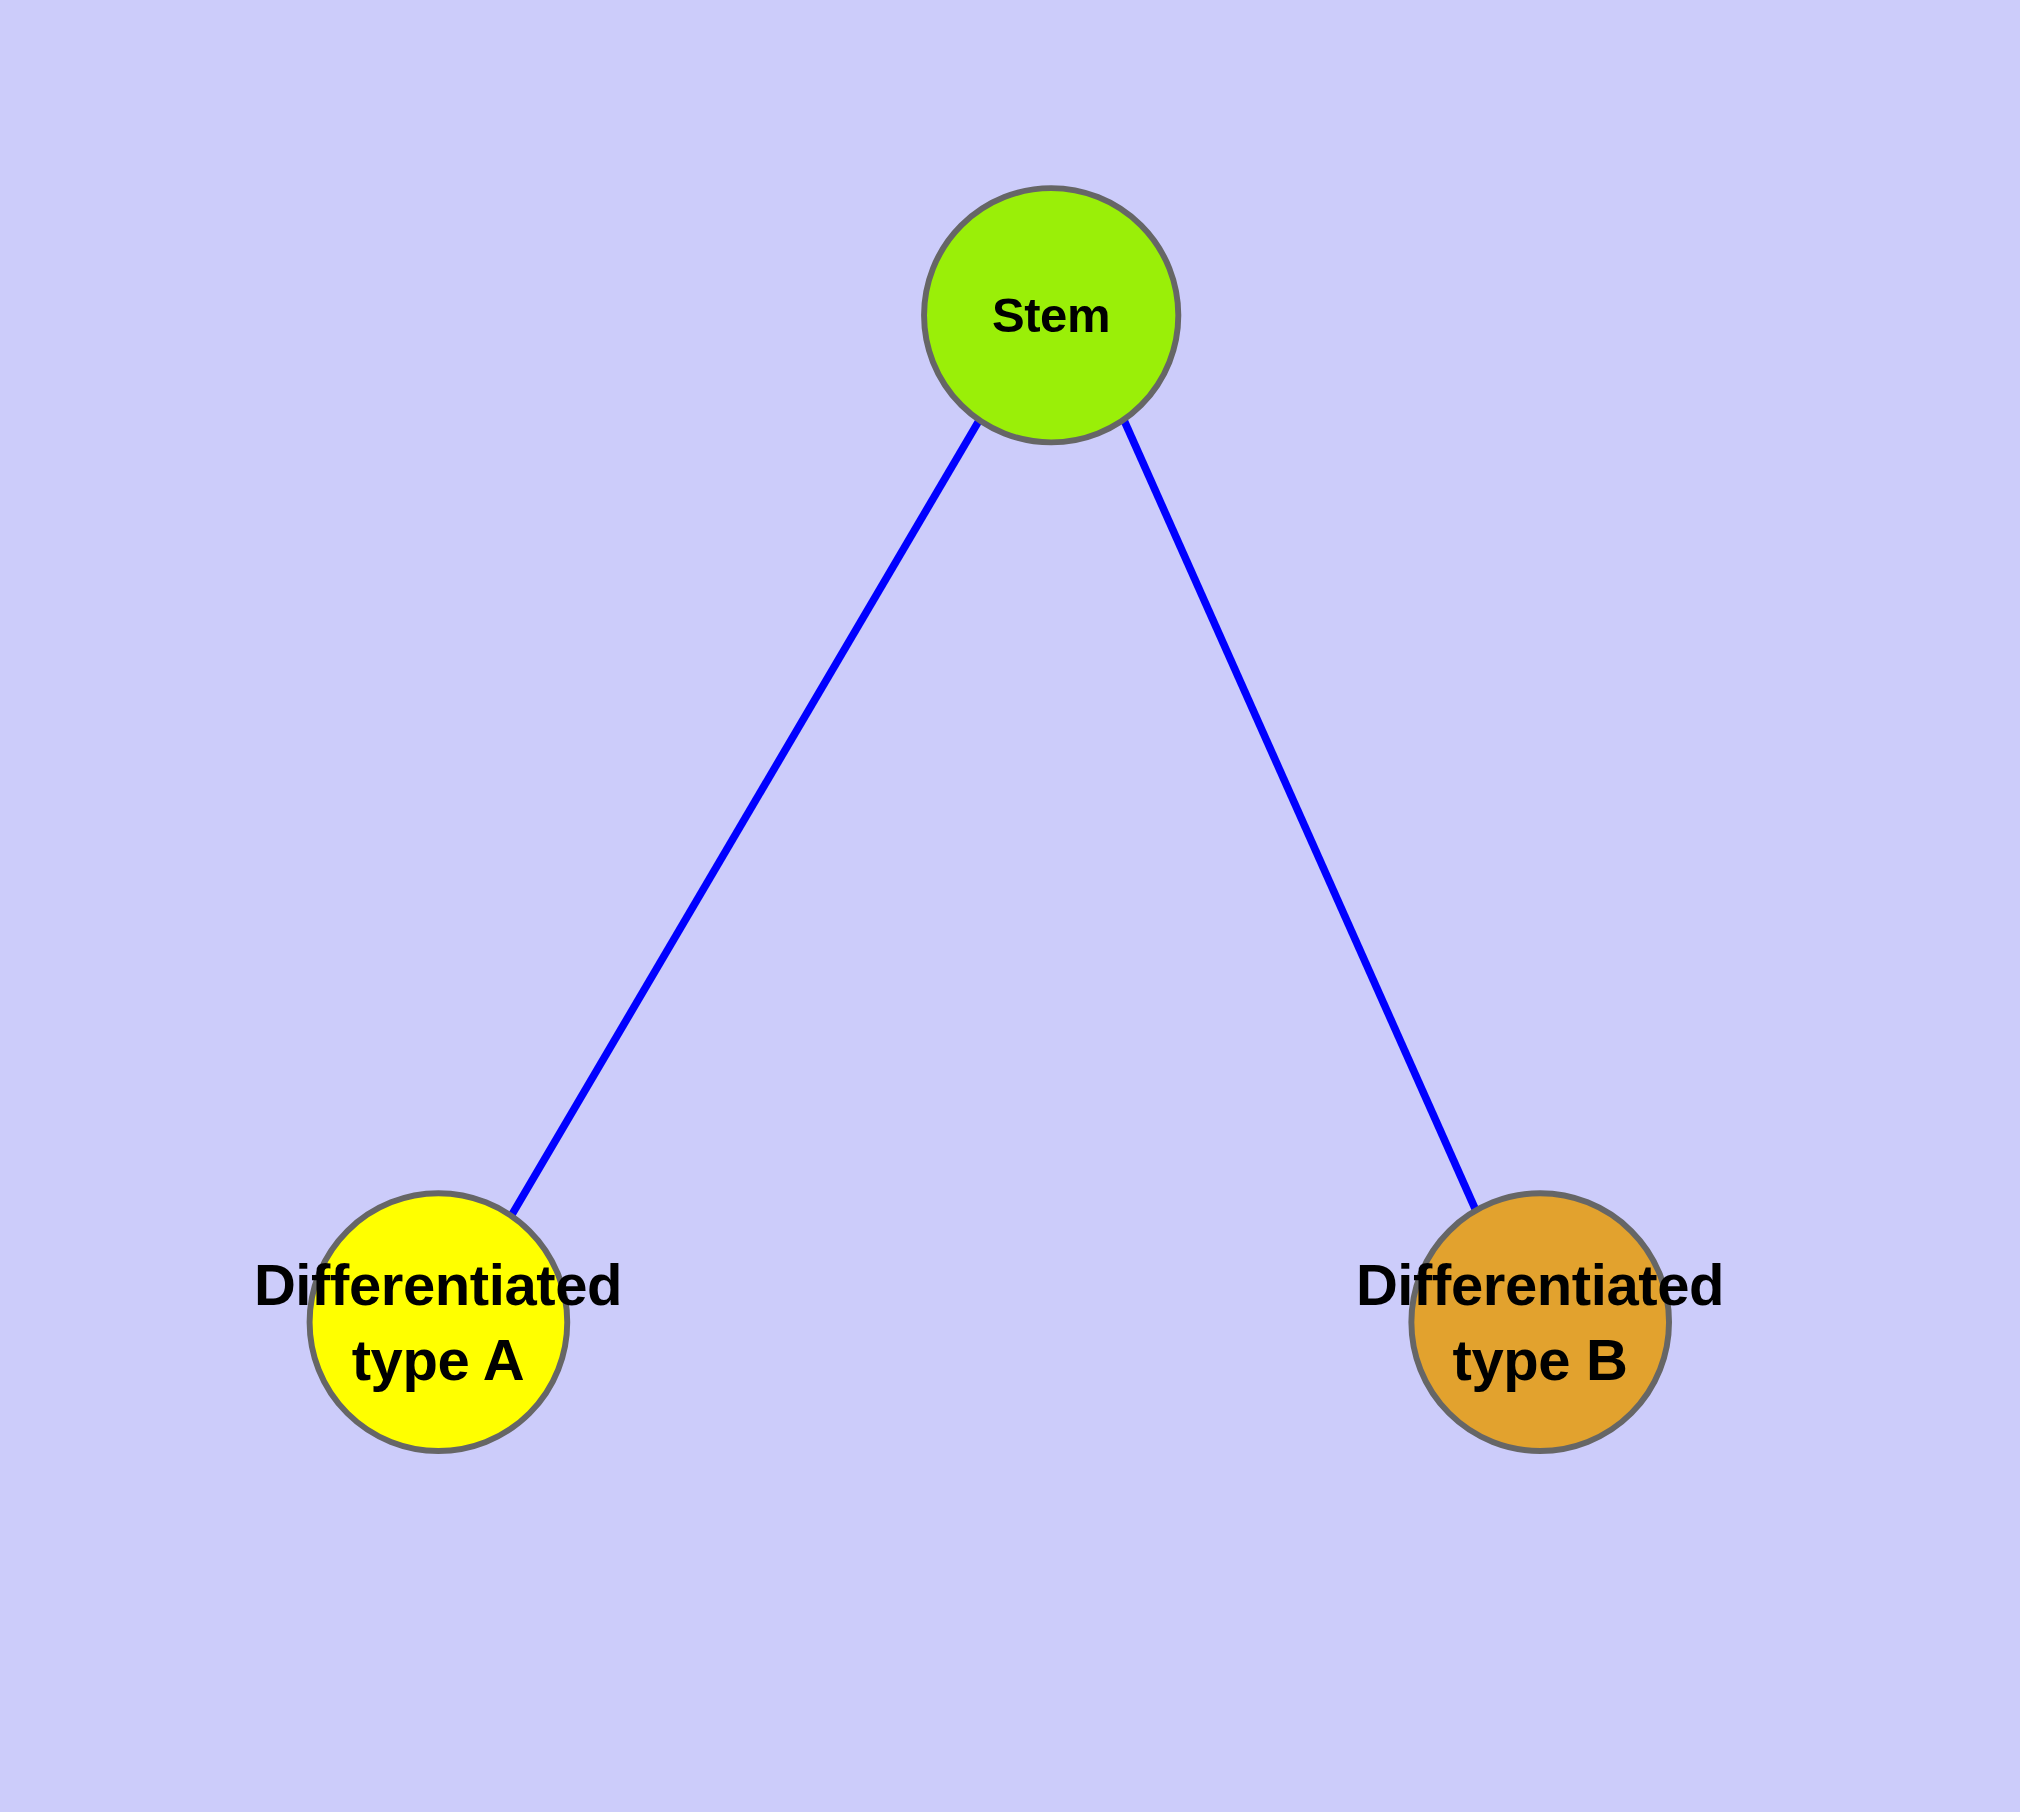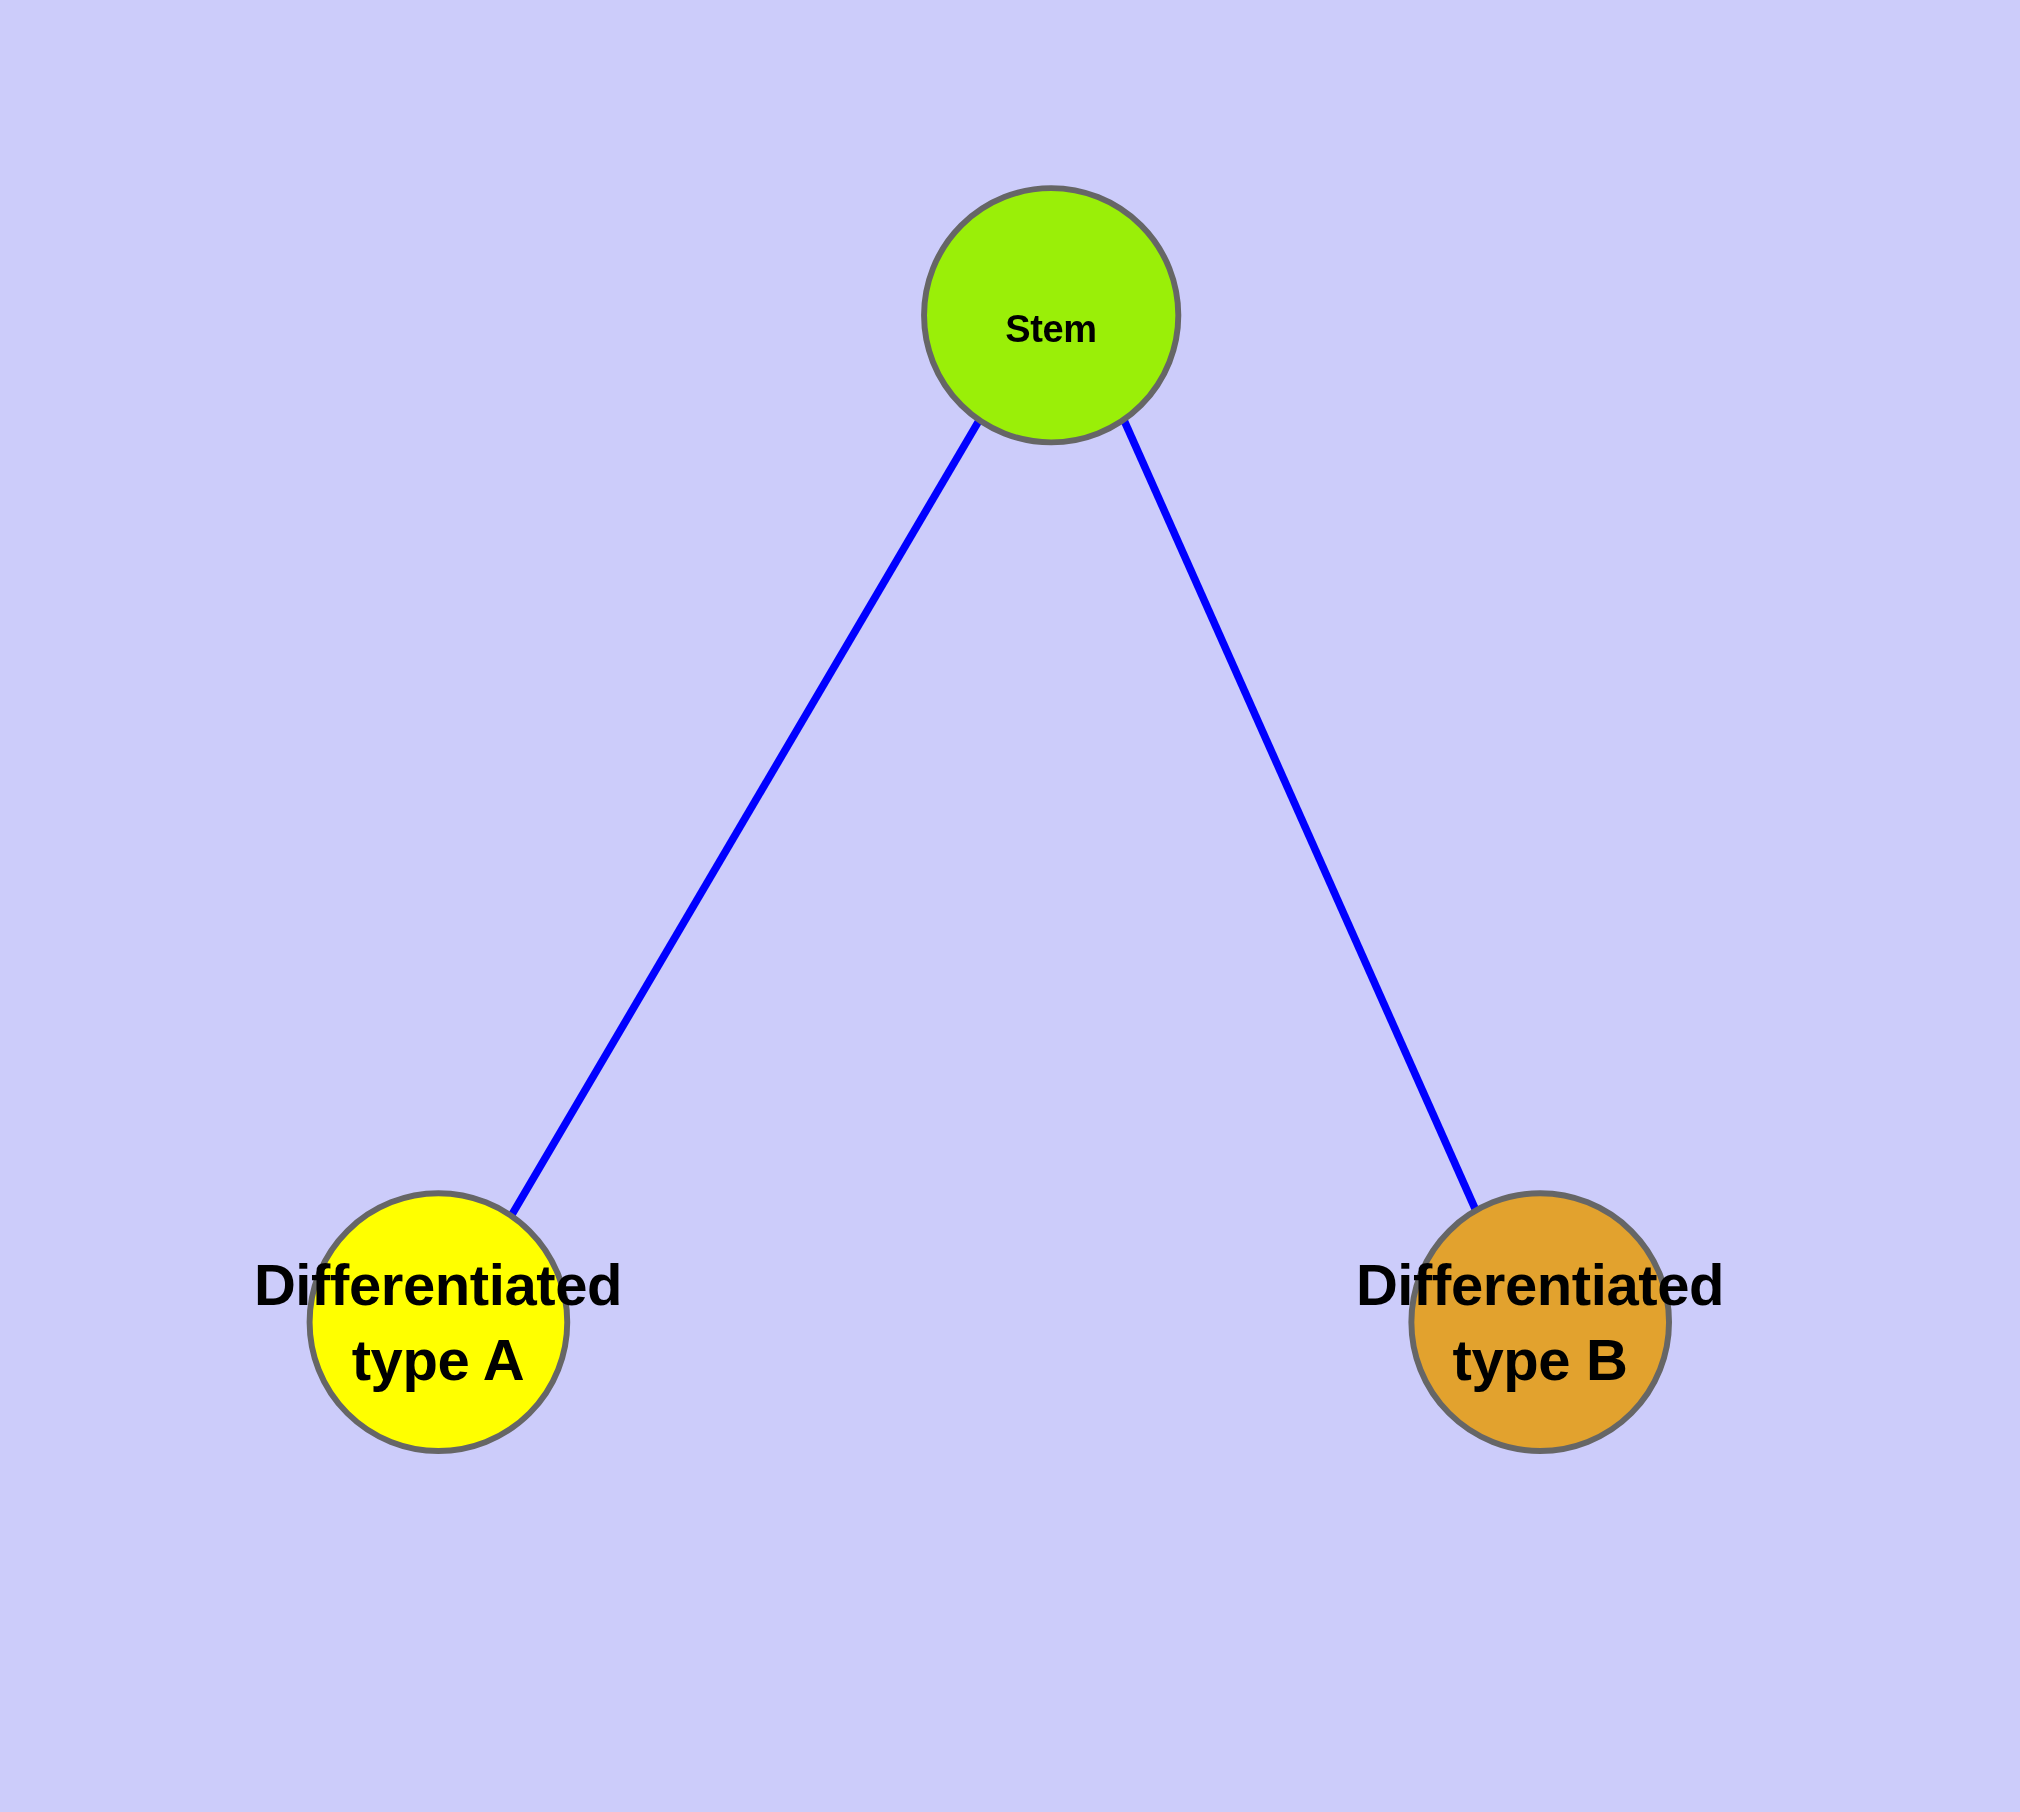--- a/index.html
+++ b/index.html
@@ -55,21 +55,21 @@
         <line x1="1326" y1="496" x2="1745" y2="1437" stroke="#0000ff" stroke-width="9" stroke-linecap="butt"></line>
       </g>
     <g id="node-layer">
         <circle cx="1240" cy="372" r="150" fill="#9aef08" stroke="#666666" stroke-width="7"></circle>
         <circle cx="517" cy="1560" r="152" fill="#ffff00" stroke="#666666" stroke-width="7"></circle>
         <circle cx="1817" cy="1560" r="152" fill="#e2a22e" stroke="#666666" stroke-width="7"></circle>
       </g>
   </svg>
 
   <div id="label-layer">
-      <div class="node-label" style="left: 1051px; top: 329px; color: rgb(0, 0, 0); font-size: 38px;">Stem</div>
+      <div class="node-label" style="left: 1051px; top: 315px; color: rgb(0, 0, 0); font-size: 49px;">Stem</div>
       <div class="node-label" style="left: 438px; top: 1322px; color: rgb(0, 0, 0); font-size: 58px;">Differentiated
 type A</div>
       <div class="node-label" style="left: 1540px; top: 1322px; color: rgb(0, 0, 0); font-size: 58px;">Differentiated
 type B</div>
     </div>
 
 </div>
 
 
 </body></html>

